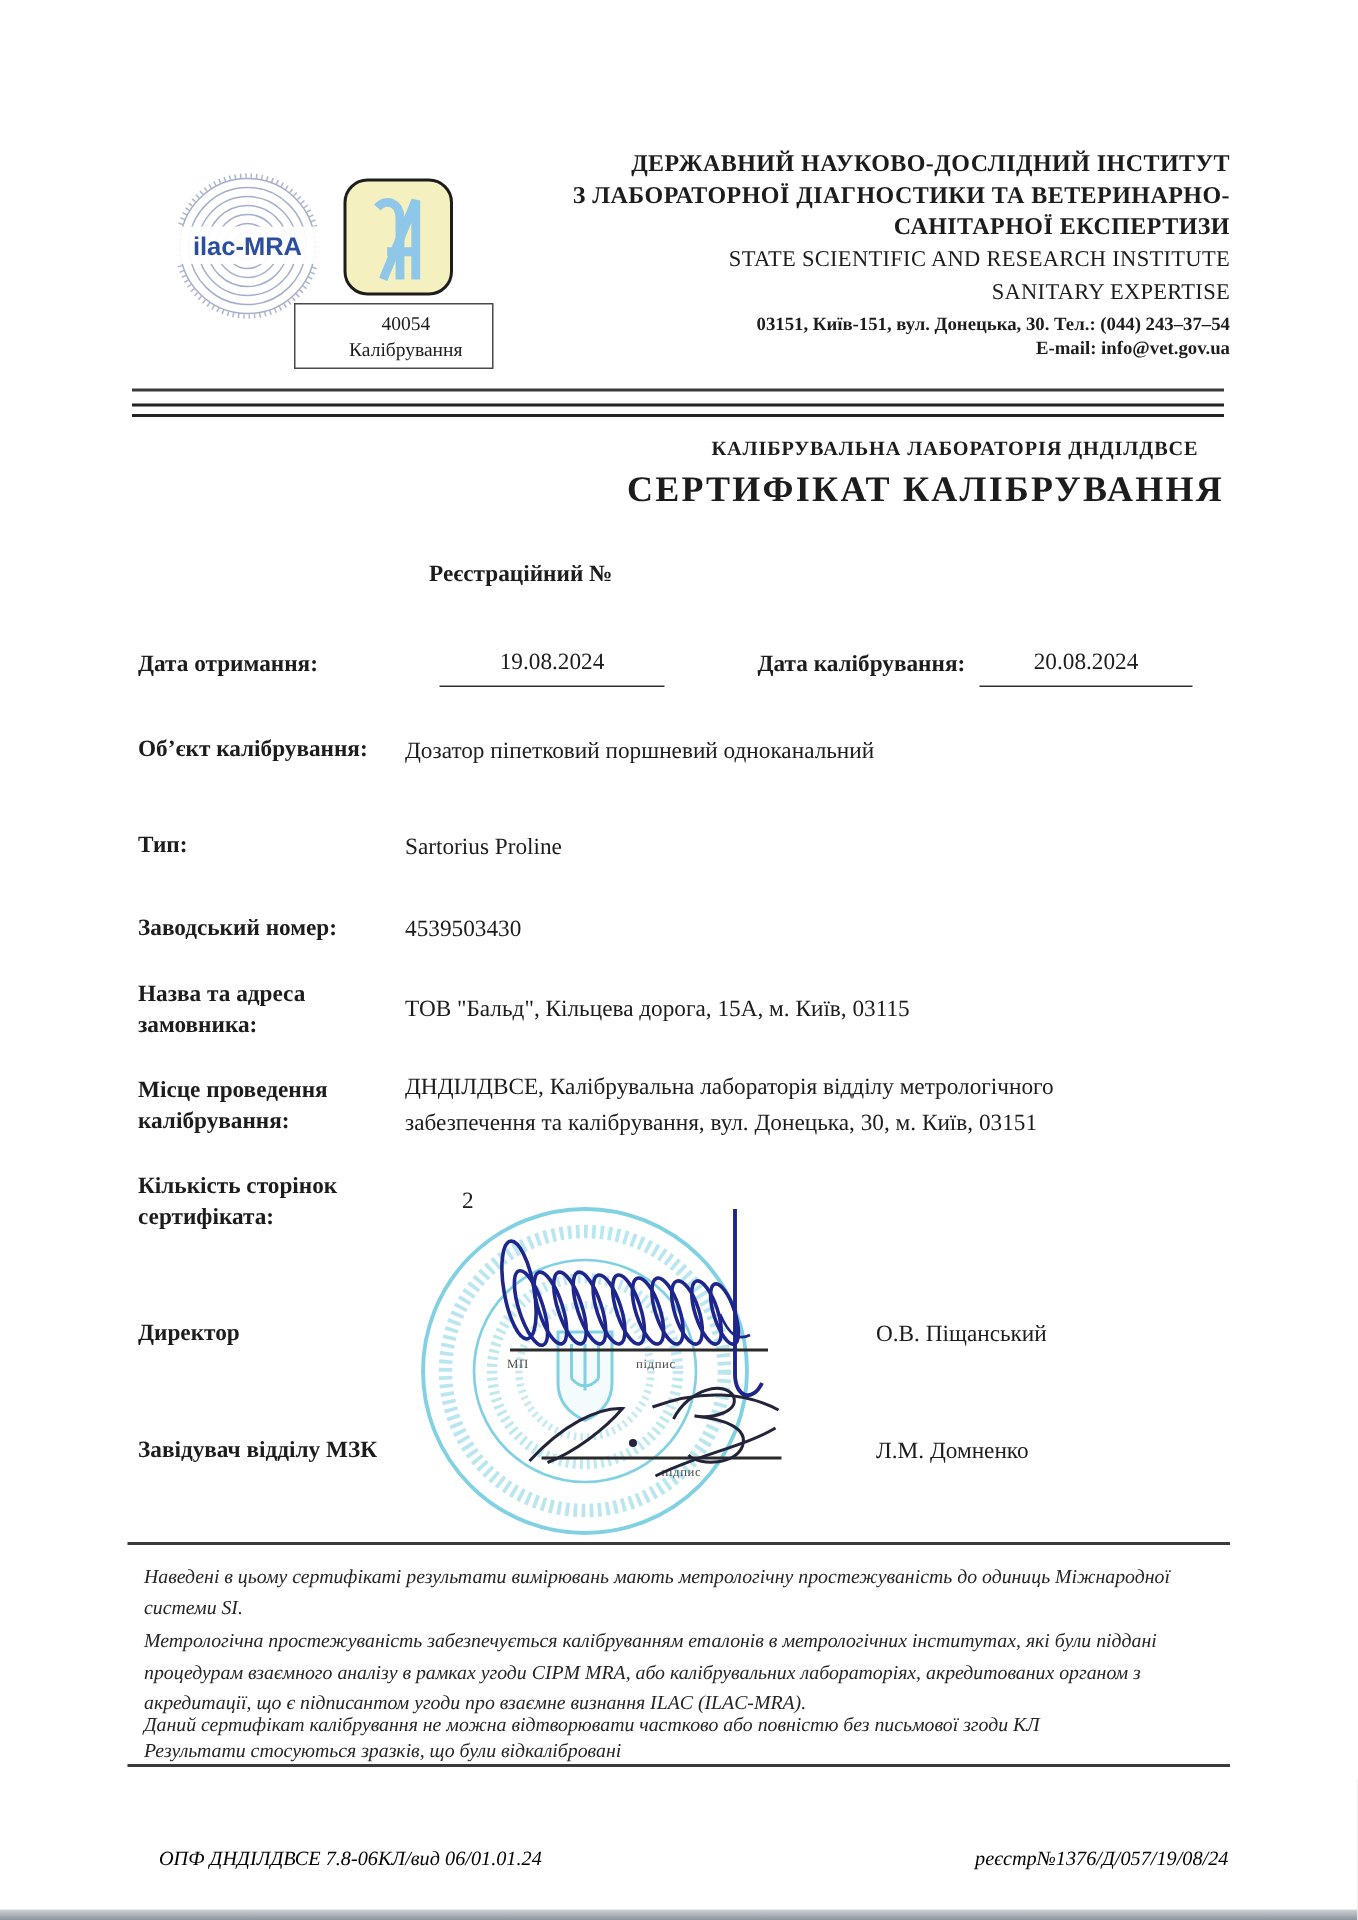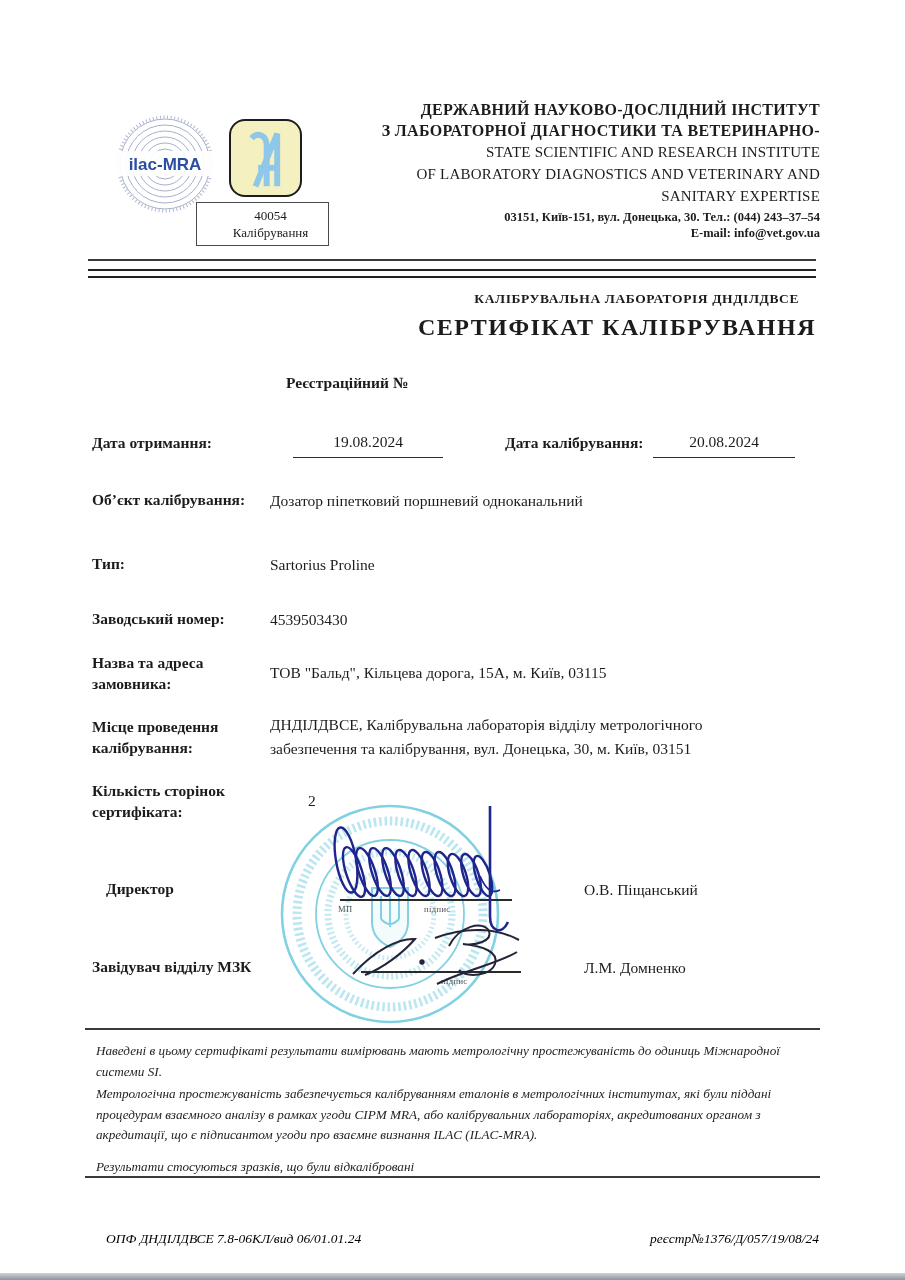--- a/index.html
+++ b/index.html
@@ -59,22 +59,22 @@
   </div>
 
   <div class="abs acc-box" style="left:196px;top:202px;width:133px;height:44px;padding-left:16px;">
     <div>40054</div>
     <div>Калібрування</div>
   </div>
 
   <div class="abs ctr" style="left:328px;top:99px;width:492px;">
     <div class="uk-line">ДЕРЖАВНИЙ НАУКОВО-ДОСЛІДНИЙ ІНСТИТУТ</div>
     <div class="uk-line">З ЛАБОРАТОРНОЇ ДІАГНОСТИКИ ТА ВЕТЕРИНАРНО-</div>
+    <div class="uk-line">САНІТАРНОЇ ЕКСПЕРТИЗИ</div>
     <div class="en-line">STATE SCIENTIFIC AND RESEARCH INSTITUTE</div>
-    <div class="en-line">OF LABORATORY DIAGNOSTICS AND VETERINARY  AND</div>
     <div class="en-line">SANITARY EXPERTISE</div>
     <div class="addr-line" style="margin-top:2px;">03151, Київ-151, вул. Донецька, 30. Тел.: (044) 243–37–54</div>
     <div class="addr-line">E-mail: info@vet.gov.ua</div>
   </div>
 
   <div class="abs rule-thin" style="left:88px;top:259px;width:728px;"></div>
   <div class="abs rule-double" style="left:88px;top:269px;width:728px;"></div>
 
   <div class="abs ctr bold" style="left:73px;top:291px;width:726px;font-size:13.5px;letter-spacing:.6px;">КАЛІБРУВАЛЬНА ЛАБОРАТОРІЯ ДНДІЛДВСЕ</div>
   <div class="abs ctr bold" style="left:90px;top:314px;width:726px;font-size:24px;letter-spacing:1.5px;">СЕРТИФІКАТ КАЛІБРУВАННЯ</div>
@@ -115,21 +115,21 @@
         <circle cx="118" cy="118" r="74" stroke-width="1.8"></circle>
         <circle cx="118" cy="118" r="93" stroke-width="9" stroke-dasharray="2.5 2.9" opacity="0.55"></circle>
         <circle cx="118" cy="118" r="62" stroke-width="7" stroke-dasharray="2 2.7" opacity="0.5"></circle>
         <circle cx="118" cy="118" r="44" stroke-width="5" stroke-dasharray="1.8 2.6" opacity="0.45"></circle>
         <path d="M100 92 h36 v34 q0 17 -18 25 q-18 -8 -18 -25 Z" stroke-width="2" fill="rgba(98,198,220,0.10)"></path>
         <path d="M109 100 v23 M118 100 v31 M127 100 v23 M109 123 q9 10 18 0" stroke-width="2"></path>
       </g>
     </svg>
   </div>
 
-  <div class="abs lbl" style="left:92px;top:878px;margin-left:14px;">Директор</div>
+  <div class="abs lbl" style="left:92px;top:878px;">Директор</div>
   <div class="abs" style="left:340px;top:899px;width:172px;height:1.6px;background:#2a2a2a;"></div>
   <div class="abs cap" style="left:338px;top:904px;">МП</div>
   <div class="abs cap" style="left:424px;top:904px;">підпис</div>
   <div class="abs" style="left:330px;top:798px;width:190px;height:145px;">
     <svg width="190" height="145" viewBox="0 0 190 145">
       <g fill="none" stroke="#1e258c" stroke-width="2.4">
         <ellipse cx="16" cy="62" rx="10" ry="33" transform="rotate(-10 16 62)"></ellipse>
         <ellipse cx="24" cy="74" rx="8" ry="26" transform="rotate(-18 24 74)"></ellipse>
         <ellipse cx="37" cy="74" rx="8" ry="25" transform="rotate(-18 37 74)"></ellipse>
         <ellipse cx="50" cy="74" rx="8" ry="25" transform="rotate(-18 50 74)"></ellipse>
@@ -160,20 +160,21 @@
         <path d="M92 66 C120 52 152 46 172 34"></path>
         <path d="M90 20 C122 8 152 10 174 22"></path>
       </g>
     </svg>
   </div>
   <div class="abs val" style="left:584px;top:956px;">Л.М. Домненко</div>
 
   <div class="abs rule-thin" style="left:85px;top:1028px;width:735px;"></div>
   <div class="abs fn" style="left:96px;top:1041px;width:716px;">Наведені в цьому сертифікаті результати вимірювань мають метрологічну простежуваність до одиниць Міжнародної системи SI.</div>
   <div class="abs fn" style="left:96px;top:1084px;width:716px;">Метрологічна простежуваність забезпечується калібруванням еталонів в метрологічних інститутах, які були піддані процедурам взаємного аналізу в рамках угоди CIPM MRA, або калібрувальних лабораторіях, акредитованих органом з акредитації, що є підписантом угоди про взаємне визнання ILAC (ILAC-MRA).</div>
+  <div class="abs fn" style="left:96px;top:1140px;width:716px;">Даний сертифікат калібрування не можна відтворювати частково або повністю без письмової згоди КЛ</div>
   <div class="abs fn" style="left:96px;top:1157px;width:716px;">Результати стосуються зразків, що були відкалібровані</div>
   <div class="abs rule-thin" style="left:85px;top:1176px;width:735px;"></div>
 
   <div class="abs footer-txt" style="left:106px;top:1231px;">ОПФ ДНДІЛДВСЕ 7.8-06КЛ/вид 06/01.01.24</div>
   <div class="abs footer-txt" style="right:86px;top:1231px;">реєстр№1376/Д/057/19/08/24</div>
 
   <div class="abs scan-edge" style="left:0;bottom:0;width:905px;height:7px;"></div>
 
 </div>
 

